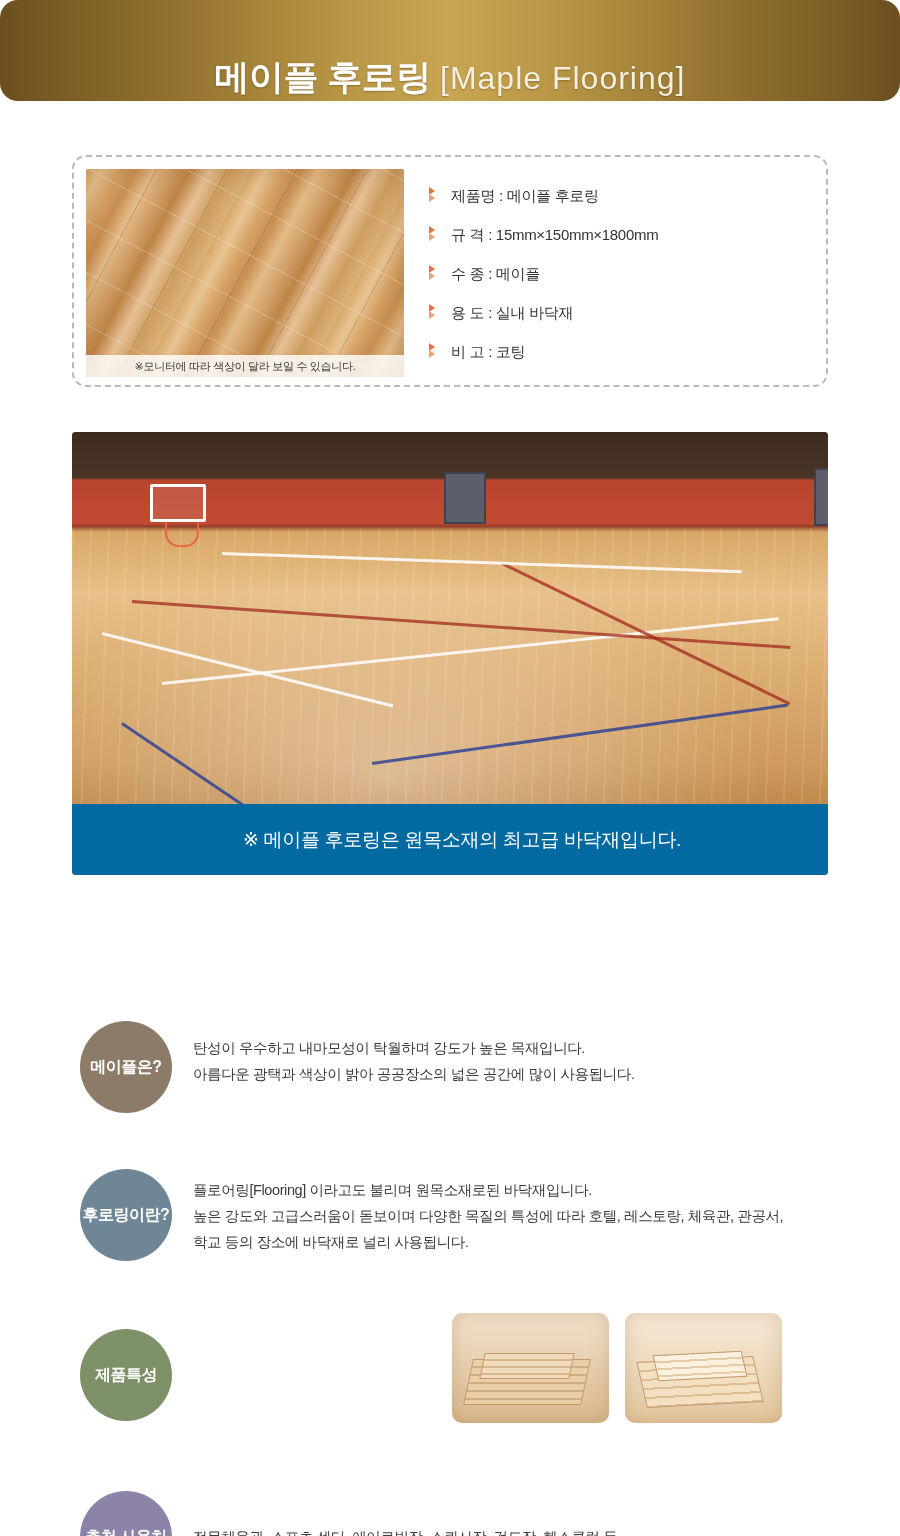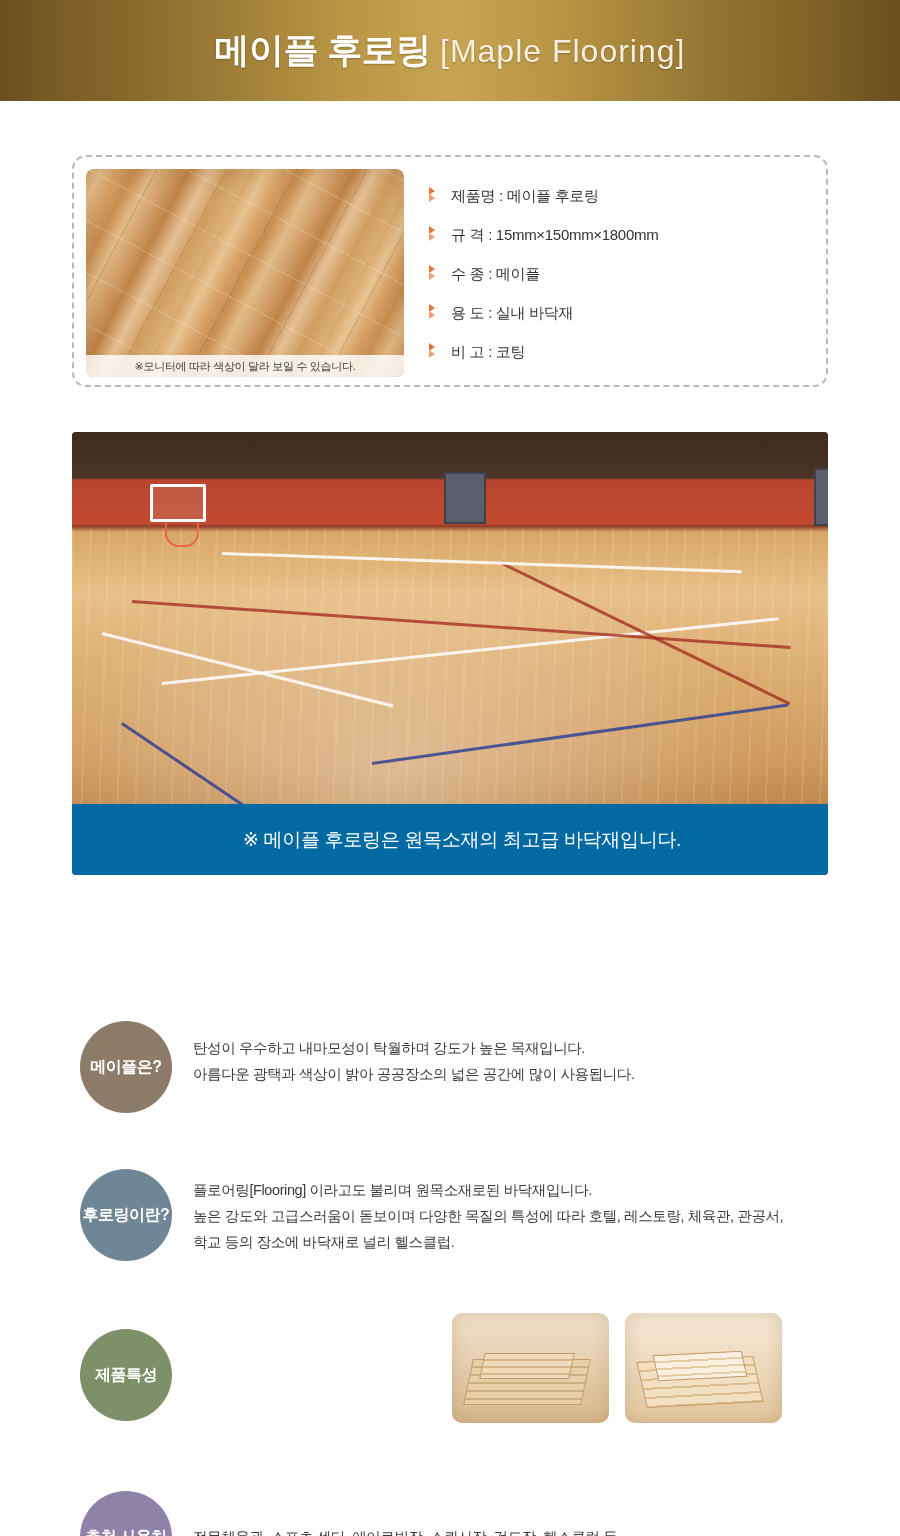--- a/index.html
+++ b/index.html
@@ -18,23 +18,24 @@
 
   
   .header {
     width: 900px;
     height: 101px;
     background: linear-gradient(to right,
         #6b4f1f 0%, #7d5f26 8%, #8e6f2e 18%,
         #b99645 38%, #c8a552 50%, #b99645 62%,
         #8e6f2e 82%, #7d5f26 92%, #6b4f1f 100%);
     display: flex;
-    align-items: center;
+    align-items: flex-end;
     justify-content: center;
     position: relative;
+    border-radius: 18px;
   }
   .header-title {
     font-size: 35px;
     color: #ffffff;
     letter-spacing: -0.5px;
     font-weight: bold;
     white-space: nowrap;
     text-shadow: 0 1px 2px rgba(0,0,0,0.25);
   }
   .header-title .en {
@@ -54,21 +55,21 @@
     border: 2px dashed #b9b9b9;
     border-radius: 14px;
     background: #fff;
   }
   .spec-photo {
     position: absolute;
     left: 12px;
     top: 12px;
     width: 318px;
     height: 208px;
-    border-radius: 8px;
+    border-radius: 2px;
     overflow: hidden;
     background:
       repeating-linear-gradient(118deg,
         #d8a86a 0px, #e8c493 14px, #d6a165 30px, #c98f52 44px,
         #e3bb87 60px, #d2a06a 76px, #bf8446 92px, #e6c196 110px,
         #cf9d61 128px, #dcb07a 146px);
     box-shadow: inset 0 0 30px rgba(120,70,20,0.25);
   }
   .spec-photo .plank-lines {
     position: absolute; inset: 0;
@@ -335,21 +336,21 @@
       <div>탄성이 우수하고 내마모성이 탁월하며 강도가 높은 목재입니다.</div>
       <div>아름다운 광택과 색상이 밝아 공공장소의 넓은 공간에 많이 사용됩니다.</div>
     </div>
   </div>
 
   <div class="info-row" style="top: 1068px; height: 120px;">
     <div class="circle" style="top:0; background:#6f8696;">후로링이란?</div>
     <div class="info-text" style="top: 8px;">
       <div>플로어링[Flooring] 이라고도 불리며 원목소재로된 바닥재입니다.</div>
       <div>높은 강도와 고급스러움이 돋보이며 다양한 목질의 특성에 따라 호텔, 레스토랑, 체육관, 관공서,</div>
-      <div>학교 등의 장소에 바닥재로 널리 헬스클럽.</div>
+      <div>학교 등의 장소에 바닥재로 널리 사용됩니다.</div>
     </div>
   </div>
 
   <div class="info-row" style="top: 1212px; height: 130px;">
     <div class="circle" style="top:16px; background:#7d9068;">제품특성</div>
     <div class="prod-img" style="left: 372px;">
       <div class="stack"></div>
       <div class="stack2"></div>
     </div>
     <div class="prod-img b" style="left: 545px;">

